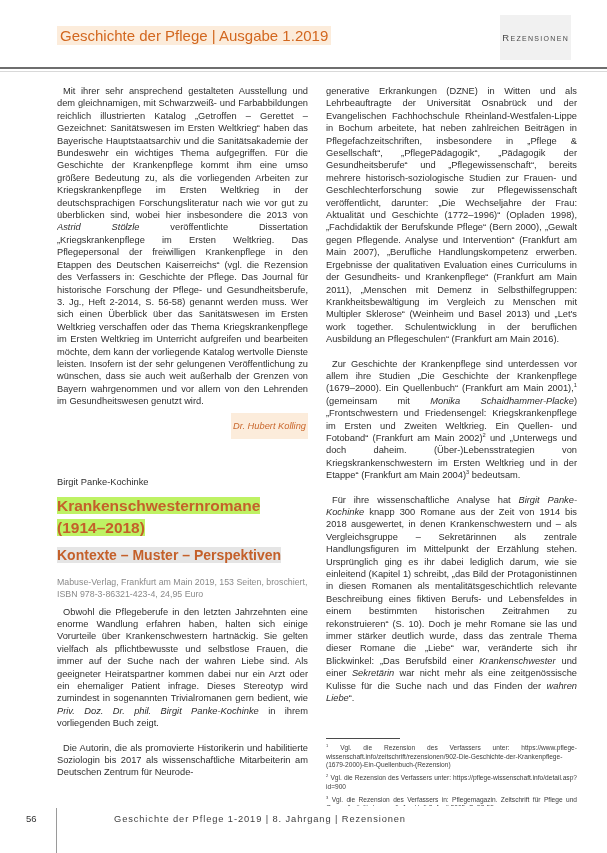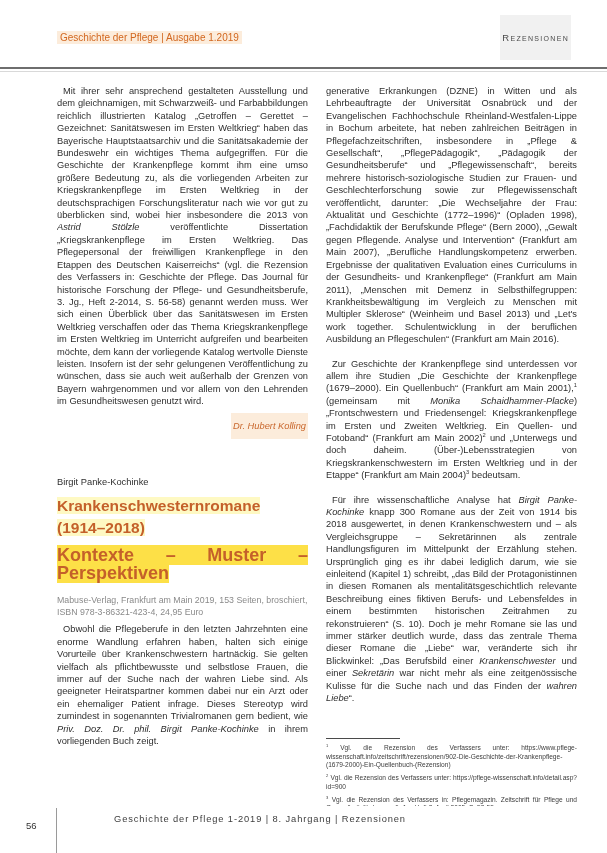--- a/index.html
+++ b/index.html
@@ -17,21 +17,21 @@
     overflow: hidden;
   }
   
   .header {
     display: flex;
     justify-content: space-between;
     align-items: baseline;
     margin: 15px 36px 0 57px;
   }
   .journal-ref {
-    font-size: 10px;
+    font-size: 15px;
     color: #d2671f;
     background: #fcecdb;
     padding: 1px 3px;
   }
   .section-label {
     font-variant: small-caps;
     letter-spacing: 1.3px;
     font-size: 9.5px;
     color: #4a4a4a;
     background: #f1f1f1;
@@ -78,30 +78,30 @@
   }
   
   .book-author { font-size: 9.3px; margin-bottom: 7px; text-align: left; }
   .title-wrap { margin-bottom: 9px; }
   .book-title {
     display: inline;
     font-size: 15.5px;
     line-height: 21.5px;
     font-weight: 700;
     color: #c4602a;
-    background: #fef9c3;
+    background: #bef264;
   }
   .subtitle-wrap { margin-bottom: 13px; }
   .book-subtitle {
     display: inline;
-    font-size: 18px;
+    font-size: 14px;
     line-height: 17px;
     font-weight: 700;
     color: #c4602a;
-    background: #fde047;
+    background: #e5e5e5;
   }
   .imprint {
     font-size: 8.8px;
     line-height: 11.6px;
     color: #8a8a8a;
     text-align: left;
     margin-bottom: 5px;
   }
   
   .fn-block { margin-top: auto; padding-top: 6px; }
@@ -109,21 +109,21 @@
   .footnote {
     font-size: 6.6px;
     line-height: 8.7px;
     color: #3c3c3c;
     text-align: justify;
     overflow-wrap: anywhere;
     margin-bottom: 4px;
   }
   
   .footer { position: absolute; left: 0; bottom: 0; width: 607px; height: 47px; background: #fff; }
-  .page-num { position: absolute; left: 26px; top: 14px; font-size: 9.5px; color: #333; }
+  .page-num { position: absolute; left: 26px; top: 7px; font-size: 9.5px; color: #333; }
   .footer-vline { position: absolute; left: 56px; top: 2px; bottom: 0; width: 1px; background: #9a9a9a; }
   .footer-text {
     position: absolute; left: 74px; top: 8px;
     font-size: 9.3px; letter-spacing: 0.9px; color: #3d3d3d; margin-left: 40px;
   }
 </style>
 </head>
 <body>
 
 <div class="page">
@@ -145,20 +145,21 @@
       <div class="book-author">Birgit Panke-Kochinke</div>
       <div class="title-wrap">
         <h1 class="book-title">Krankenschwesternromane (1914–2018)</h1>
       </div>
       <div class="subtitle-wrap">
         <h2 class="book-subtitle">Kontexte – Muster – Perspektiven</h2>
       </div>
       <div class="imprint">Mabuse-Verlag, Frankfurt am Main 2019, 153 Seiten, broschiert, ISBN 978-3-86321-423-4, 24,95 Euro</div>
 
       <p class="para indent"><span>Obwohl die Pflegeberufe in den letzten Jahrzehnten eine enorme Wandlung erfahren haben, halten sich einige Vorurteile über Krankenschwestern hartnäckig. Sie gelten vielfach als pflichtbewusste und selbstlose Frauen, die immer auf der Suche nach der wahren Liebe sind. Als geeigneter Heiratspartner kommen dabei nur ein Arzt oder ein ehemaliger Patient infrage. Dieses Stereotyp wird zumindest in sogenannten Trivialromanen gern bedient, wie </span><i>Priv. Doz. Dr. phil. Birgit Panke-Kochinke</i><span> in ihrem vorliegenden Buch zeigt.</span></p>
+      <p class="para indent"><span>Die Autorin, die als promovierte Historikerin und habilitierte Soziologin bis 2017 als wissenschaftliche Mitarbeiterin am Deutschen Zentrum für Neurode-</span></p>
     </div>
 
     <div class="col col-right">
       <p class="para"><span>generative Erkrankungen (DZNE) in Witten und als Lehrbeauftragte der Universität Osnabrück und der Evangelischen Fachhochschule Rheinland-Westfalen-Lippe in Bochum arbeitete, hat neben zahlreichen Beiträgen in Pflegefachzeitschriften, insbesondere in „Pflege &amp; Gesellschaft“, „PflegePädagogik“, „Pädagogik der Gesundheitsberufe“ und „Pflegewissenschaft“, bereits mehrere historisch-soziologische Studien zur Frauen- und Geschlechterforschung sowie zur Pflegewissenschaft veröffentlicht, darunter: „Die Wechseljahre der Frau: Aktualität und Geschichte (1772–1996)“ (Opladen 1998), „Fachdidaktik der Berufskunde Pflege“ (Bern 2000), „Gewalt gegen Pflegende. Analyse und Intervention“ (Frankfurt am Main 2007), „Berufliche Handlungskompetenz erwerben. Ergebnisse der qualitativen Evaluation eines Curriculums in der Gesundheits- und Krankenpflege“ (Frankfurt am Main 2011), „Menschen mit Demenz in Selbsthilfegruppen: Krankheitsbewältigung im Vergleich zu Menschen mit Multipler Sklerose“ (Weinheim und Basel 2013) und „Let's work together. Schulentwicklung in der beruflichen Ausbildung an Pflegeschulen“ (Frankfurt am Main 2016).</span></p>
       <p class="para indent"><span>Zur Geschichte der Krankenpflege sind unterdessen vor allem ihre Studien „Die Geschichte der Krankenpflege (1679–2000). Ein Quellenbuch“ (Frankfurt am Main 2001),</span><sup>1</sup><span> (gemeinsam mit </span><i>Monika Schaidhammer-Placke</i><span>) „Frontschwestern und Friedensengel: Kriegskrankenpflege im Ersten und Zweiten Weltkrieg. Ein Quellen- und Fotoband“ (Frankfurt am Main 2002)</span><sup>2</sup><span> und „Unterwegs und doch daheim. (Über-)Lebensstrategien von Kriegskrankenschwestern im Ersten Weltkrieg und in der Etappe“ (Frankfurt am Main 2004)</span><sup>3</sup><span> bedeutsam.</span></p>
       <p class="para indent"><span>Für ihre wissenschaftliche Analyse hat </span><i>Birgit Panke-Kochinke</i><span> knapp 300 Romane aus der Zeit von 1914 bis 2018 ausgewertet, in denen Krankenschwestern und – als Vergleichsgruppe – Sekretärinnen als zentrale Handlungsfiguren im Mittelpunkt der Erzählung stehen. Ursprünglich ging es ihr dabei lediglich darum, wie sie einleitend (Kapitel 1) schreibt, „das Bild der Protagonistinnen in diesen Romanen als mentalitätsgeschichtlich relevante Beschreibung eines fiktiven Berufs- und Lebensfeldes in einem bestimmten historischen Zeitrahmen zu rekonstruieren“ (S. 10). Doch je mehr Romane sie las und immer stärker deutlich wurde, dass das zentrale Thema dieser Romane die „Liebe“ war, veränderte sich ihr Blickwinkel: „Das Berufsbild einer </span><i>Krankenschwester</i><span> und einer </span><i>Sekretärin</i><span> war nicht mehr als eine zeitgenössische Kulisse für die Suche nach und das Finden der </span><i>wahren Liebe</i><span>“.</span></p>
 
       <div class="fn-block">
         <div class="fn-rule"></div>
         <p class="footnote"><sup>1</sup><span> Vgl. die Rezension des Verfassers unter: https://www.pflege-wissenschaft.info/zeitschrift/rezensionen/902-Die-Geschichte-der-Krankenpflege-(1679-2000)-Ein-Quellenbuch-(Rezension)</span></p>

